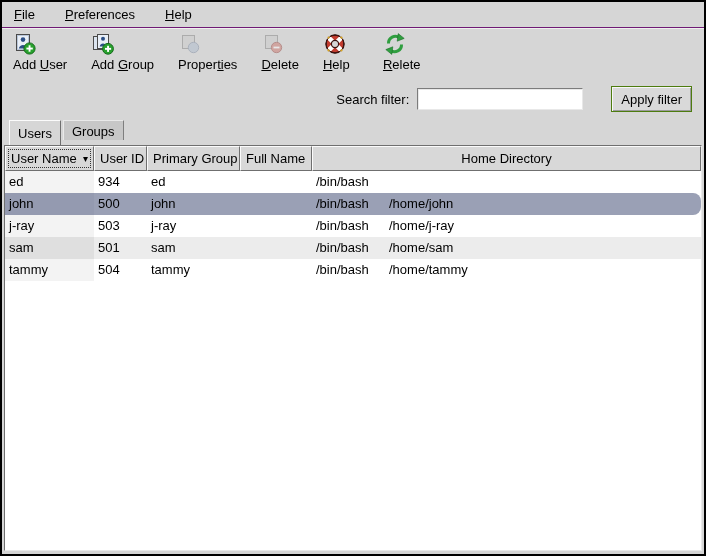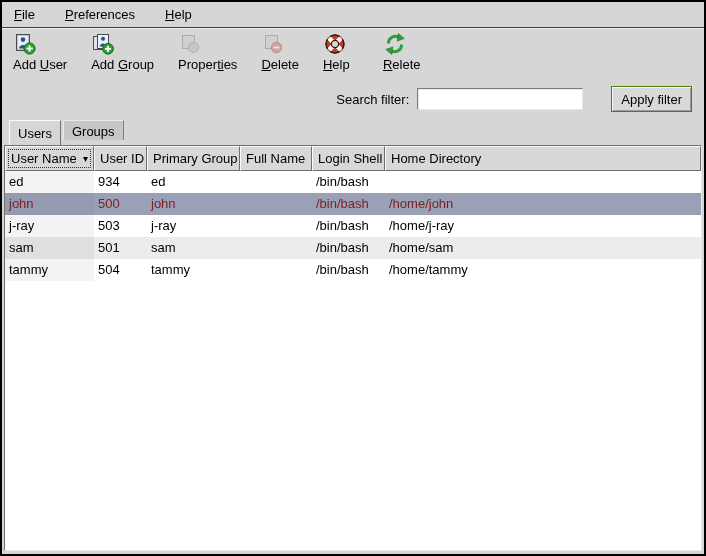--- a/index.html
+++ b/index.html
@@ -93,27 +93,27 @@
   }
   .th-focus {
     position:absolute; inset:2px; border:1px dotted #333; pointer-events:none;
   }
   .sort-arrow { margin-left:auto; font-size:10px; padding-left:6px; }
   .c0 { flex:0 0 89px; width:89px; }
   .c1 { flex:0 0 53px; width:53px; }
   .c2 { flex:0 0 93px; width:93px; }
   .c3 { flex:0 0 72px; width:72px; }
   .c4 { flex:0 0 73px; width:73px; }
-  .c5 { flex:1 1 auto; }
+  .c5 { flex:1 1 auto;justify-content:center; }
   .tbody { flex:1 1 auto; background:#fff; }
   .tr { display:flex; height:22px; line-height:22px; }
   .td { padding-left:4px; white-space:nowrap; overflow:hidden; cursor:default; }
   .tr.even { background:#fff; }        .tr.even .c0 { background:#f3f3f3; }
   .tr.odd  { background:#ececec; }     .tr.odd  .c0 { background:#dfdfdf; }
-  .tr.sel  { background:#9aa0b5; color:#7f1d1d; }
+  .tr.sel  { background:#9aa0b5; color:#000000;border-radius:8px; }
   .tr.sel .c0 { background:#949ab0; }
 </style>
 </head>
 <body>
 
 <div class="menubar">
   <span class="menu-item"><span class="mn">F</span><span>ile</span></span>
   <span class="menu-item"><span class="mn">P</span><span>references</span></span>
   <span class="menu-item"><span class="mn">H</span><span>elp</span></span>
 </div>
@@ -214,23 +214,20 @@
     </div>
     <div class="th c1">
         <span>User ID</span>
       </div>
     <div class="th c2">
         <span>Primary Group</span>
       </div>
     <div class="th c3">
         <span>Full Name</span>
       </div>
-    <div class="th c4">
-        <span>Login Shell</span>
-      </div>
     <div class="th c5">
         <span>Home Directory</span>
       </div>
   </div>
 
   <div class="tbody">
     <div class="tr even">
       <div class="td c0">ed</div>
       <div class="td c1">934</div>
       <div class="td c2">ed</div>

